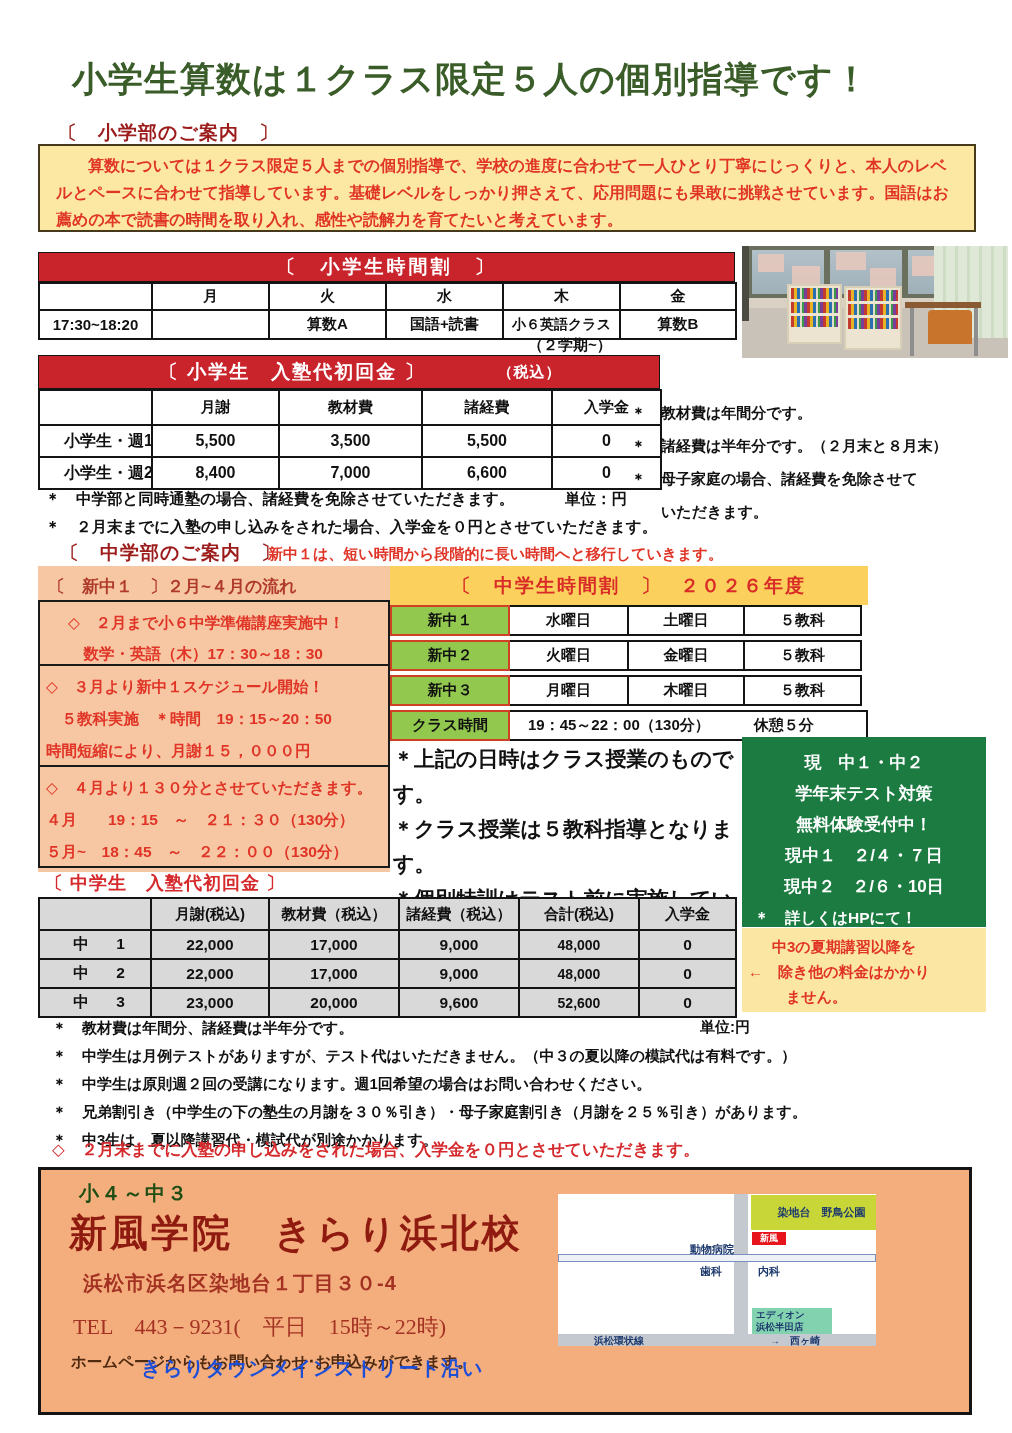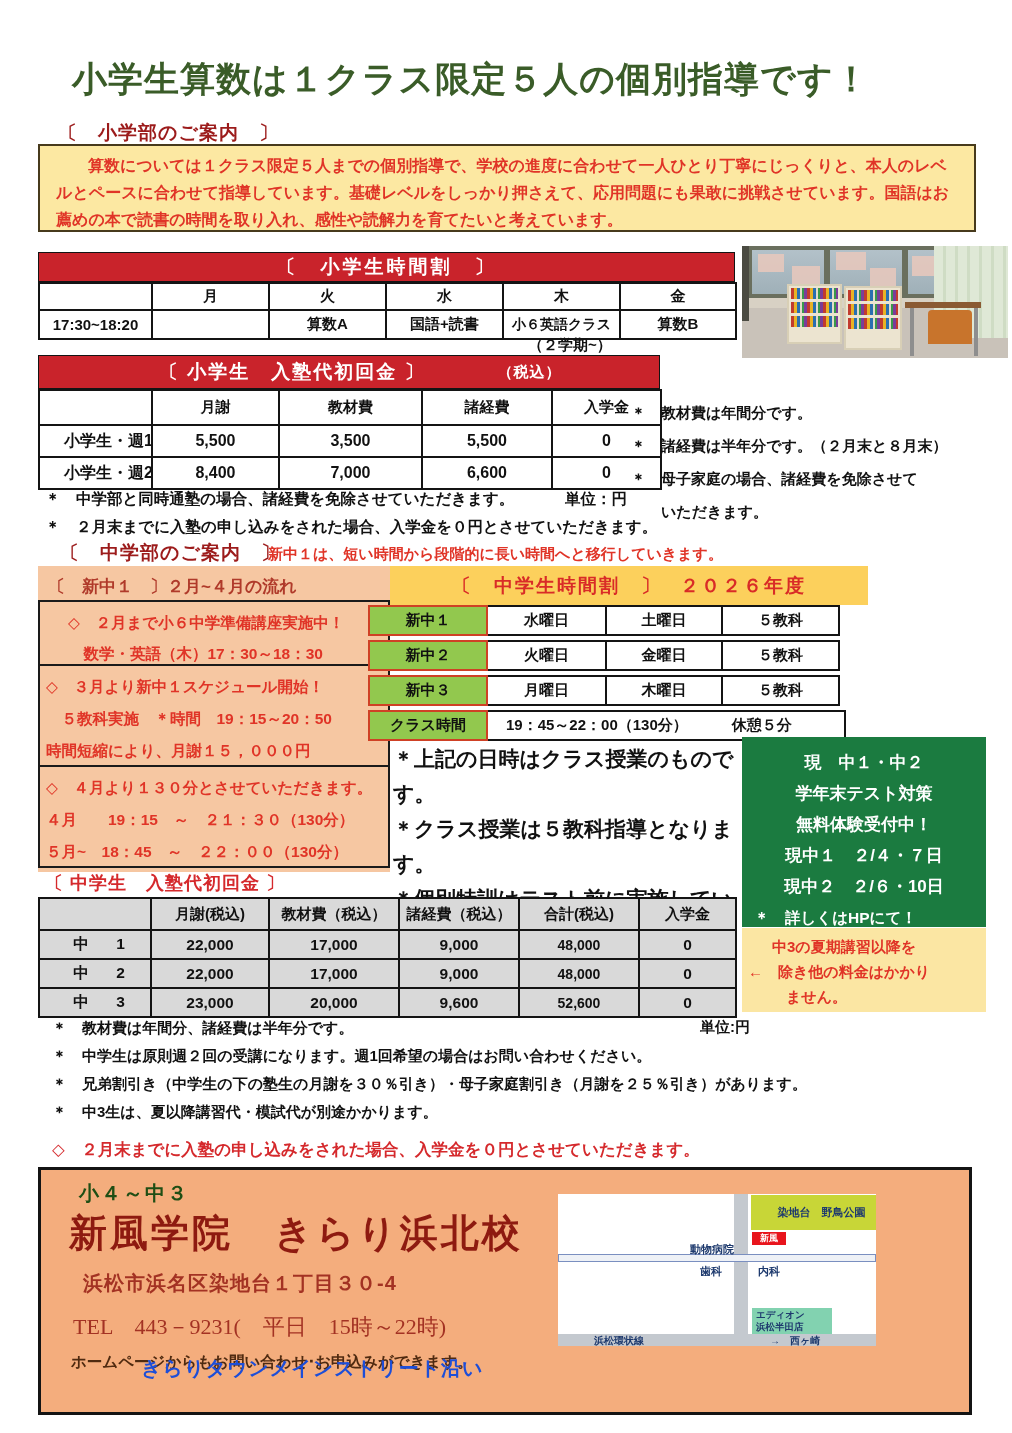--- a/index.html
+++ b/index.html
@@ -60,21 +60,21 @@
   .flow-title{height:36px;color:#b03a2a;font-weight:bold;font-size:17px;padding:9px 0 0 10px;box-sizing:border-box;}
   .flow-block{box-sizing:border-box;border:2px solid #1a1a1a;margin-top:-2px;color:#e03427;
               font-weight:bold;font-size:15.5px;padding:5px 4px 0 6px;}
   .flow-block div{line-height:31px;white-space:nowrap;}
   .fb1{height:66px;padding-left:28px;}
   .fb2{height:103px;}.fb2 div{line-height:32px;}
   .fb3{height:103px;}.fb3 div{line-height:32px;}
 
   .js-header{left:390px;top:566px;width:478px;height:39px;background:#fcd05c;color:#d92b27;
              font-weight:bold;font-size:19px;display:flex;align-items:center;justify-content:center;gap:18px;letter-spacing:2px;}
-  .js-table{left:368px;top:605px;width:478px;text-align:right;}
+  .js-table{left:390px;top:605px;width:478px;text-align:right;}
   .js-row{display:flex;height:31px;margin-bottom:4px;}
   .js-cell{box-sizing:border-box;border:2px solid #141414;background:#fff;display:flex;align-items:center;
            justify-content:center;font-weight:bold;font-size:15px;color:#111;}
   .js-cell+.js-cell{margin-left:-2px;}
   .js-green{background:#92c84e;border-color:#cf4125;z-index:2;}
   .w120{width:120px;}.w121{width:121px;}.w118{width:118px;}.w119{width:119px;}
   .js-wide{width:360px;justify-content:flex-start;padding-left:18px;}
   .js-wide .brk{margin-left:44px;}
   .js-notes{left:393px;top:741px;width:350px;font-size:21px;font-weight:bold;
             color:#111;line-height:35px;}
@@ -369,20 +369,21 @@
         <td style="font-size:14px;">52,600</td>
         <td>0</td>
       </tr>
     </tbody>
       </table>
   </div>
 
   <div class="abs junior-unit">単位:円</div>
   <div class="abs junior-notes">
     <div>＊　教材費は年間分、諸経費は半年分です。</div>
+    <div>＊　中学生は月例テストがありますが、テスト代はいただきません。（中３の夏以降の模試代は有料です。）</div>
     <div>＊　中学生は原則週２回の受講になります。週1回希望の場合はお問い合わせください。</div>
     <div>＊　兄弟割引き（中学生の下の塾生の月謝を３０％引き）・母子家庭割引き（月謝を２５％引き）があります。</div>
     <div>＊　中3生は、夏以降講習代・模試代が別途かかります。</div>
   </div>
   <div class="abs highlight-note">◇　２月末までに入塾の申し込みをされた場合、入学金を０円とさせていただきます。</div>
 
   <div class="abs footer-box">
     <div class="grade">小４～中３</div>
     <div class="school">新風学院　きらり浜北校</div>
     <div class="addr">浜松市浜名区染地台１丁目３０-4</div>

